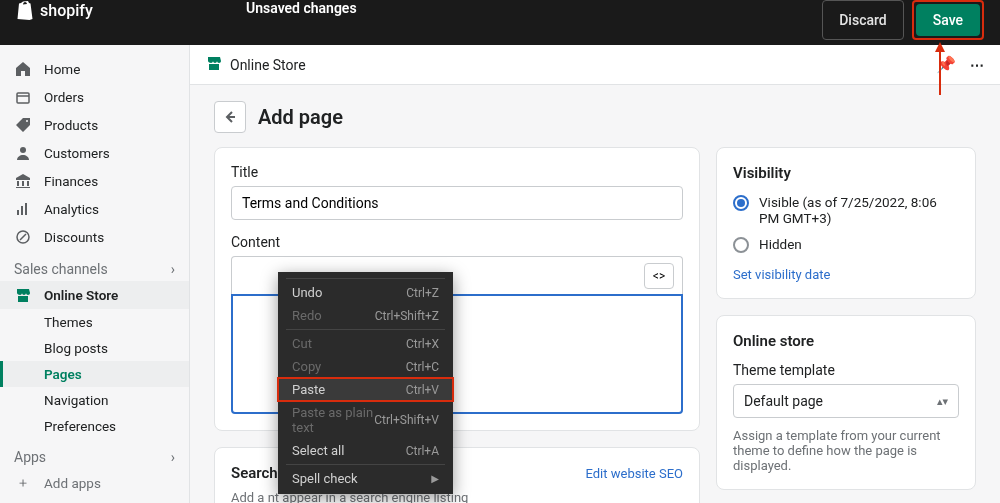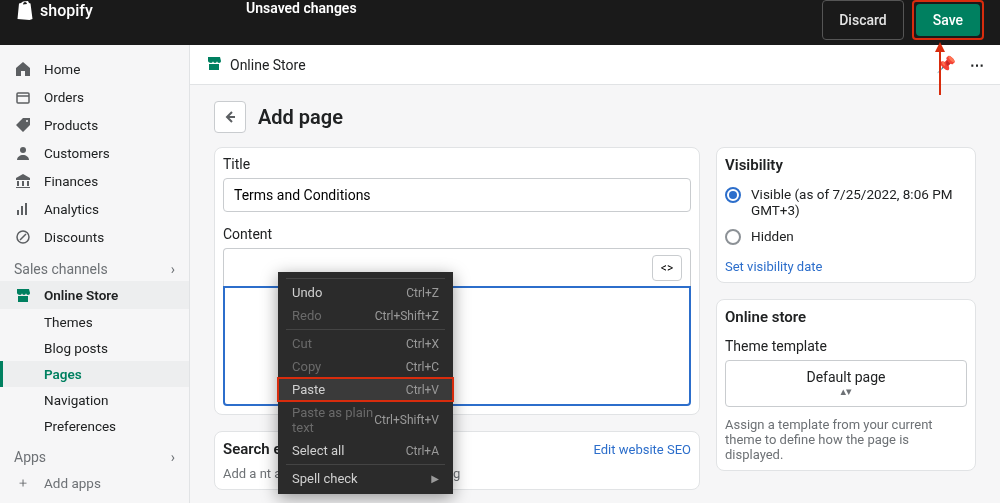--- a/index.html
+++ b/index.html
@@ -36,21 +36,21 @@
   .pin-icon { color: #ffc453; font-size: 16px; }
   
   .page-title-row { display: flex; align-items: center; gap: 12px; padding: 16px 24px 14px; }
   .back-btn { width: 32px; height: 32px; border: 1px solid #c9cccf; border-radius: 4px; background: #fff; display: flex; align-items: center; justify-content: center; cursor: pointer; }
   h1 { font-size: 20px; font-weight: 600; }
   
   .cols { display: flex; gap: 16px; padding: 0 24px 20px; }
   .main-col { flex: 1; display: flex; flex-direction: column; gap: 16px; }
   .side-col { width: 260px; display: flex; flex-direction: column; gap: 16px; }
   
-  .card { background: #fff; border: 1px solid #e1e3e5; border-radius: 8px; padding: 8px; }
+  .card { background: #fff; border: 1px solid #e1e3e5; border-radius: 8px; padding: 16px; }
   .field-label { font-size: 14px; margin-bottom: 6px; color: #202223; }
   .text-input { width: 100%; border: 1px solid #c9cccf; border-radius: 4px; padding: 8px 10px; font-size: 14px; }
   .content-label { margin-top: 14px; }
   .editor-wrap { margin-top: 4px; }
   .editor-toolbar { border: 1px solid #c9cccf; border-bottom: none; border-radius: 4px 4px 0 0; height: 38px; display: flex; align-items: center; justify-content: flex-end; padding: 0 8px; }
   .code-btn { border: 1px solid #c9cccf; border-radius: 4px; width: 30px; height: 26px; display: flex; align-items: center; justify-content: center; font-size: 12px; cursor: pointer; background: #fff; }
   .editor-body { border: 2px solid #2c6ecb; border-radius: 0 0 4px 4px; height: 120px; resize: vertical; background: #fff; }
   .editor-body::after { content: ""; }
   
   .seo-card .seo-head { display: flex; justify-content: space-between; align-items: center; }
@@ -59,21 +59,21 @@
   .seo-desc { color: #6d7175; font-size: 13px; margin-top: 8px; }
   
   
   .side-title { font-weight: 600; font-size: 15px; margin-bottom: 12px; }
   .radio-row { display: flex; align-items: flex-start; gap: 10px; margin-bottom: 10px; cursor: pointer; }
   .radio-outer { width: 16px; height: 16px; border: 2px solid #8c9196; border-radius: 50%; display: inline-flex; align-items: center; justify-content: center; flex-shrink: 0; margin-top: 1px; }
   .radio-outer.checked { border-color: #2c6ecb; }
   .radio-dot { width: 8px; height: 8px; background: #2c6ecb; border-radius: 50%; }
   .vis-label { font-size: 13.5px; }
   .link { color: #2c6ecb; font-size: 13px; cursor: pointer; margin-top: 4px; display: inline-block; }
-  .select { width: 100%; border: 1px solid #c9cccf; border-radius: 4px; padding: 8px 10px; font-size: 14px; display: flex; justify-content: space-between; align-items: center; cursor: pointer; margin-bottom: 10px; flex-direction: column; }
+  .select { width: 100%; border: 1px solid #c9cccf; border-radius: 4px; padding: 8px 10px; font-size: 14px; display: flex; justify-content: space-between; align-items: center; cursor: pointer; margin-bottom: 10px; }
   .help-text { font-size: 13px; color: #6d7175; }
   
   
   .context-menu { position: absolute; left: 278px; top: 272px; width: 175px; background: #2b2b2b; color: #d0d0d0; font-size: 13px; box-shadow: 0 4px 16px rgba(0,0,0,.4); z-index: 50; padding: 4px 0; }
   .cm-row { display: flex; justify-content: space-between; padding: 4px 14px; align-items: center; }
   .cm-row.disabled { color: #6a6a6a; }
   .cm-row.highlight { background: #3a3a3a; }
   .cm-row.outlined { outline: 2px solid #d82c0d; outline-offset: -1px; }
   .cm-sep { height: 1px; background: #444; margin: 2px 8px; }
   .cm-shortcut { color: #9a9a9a; font-size: 12px; }

